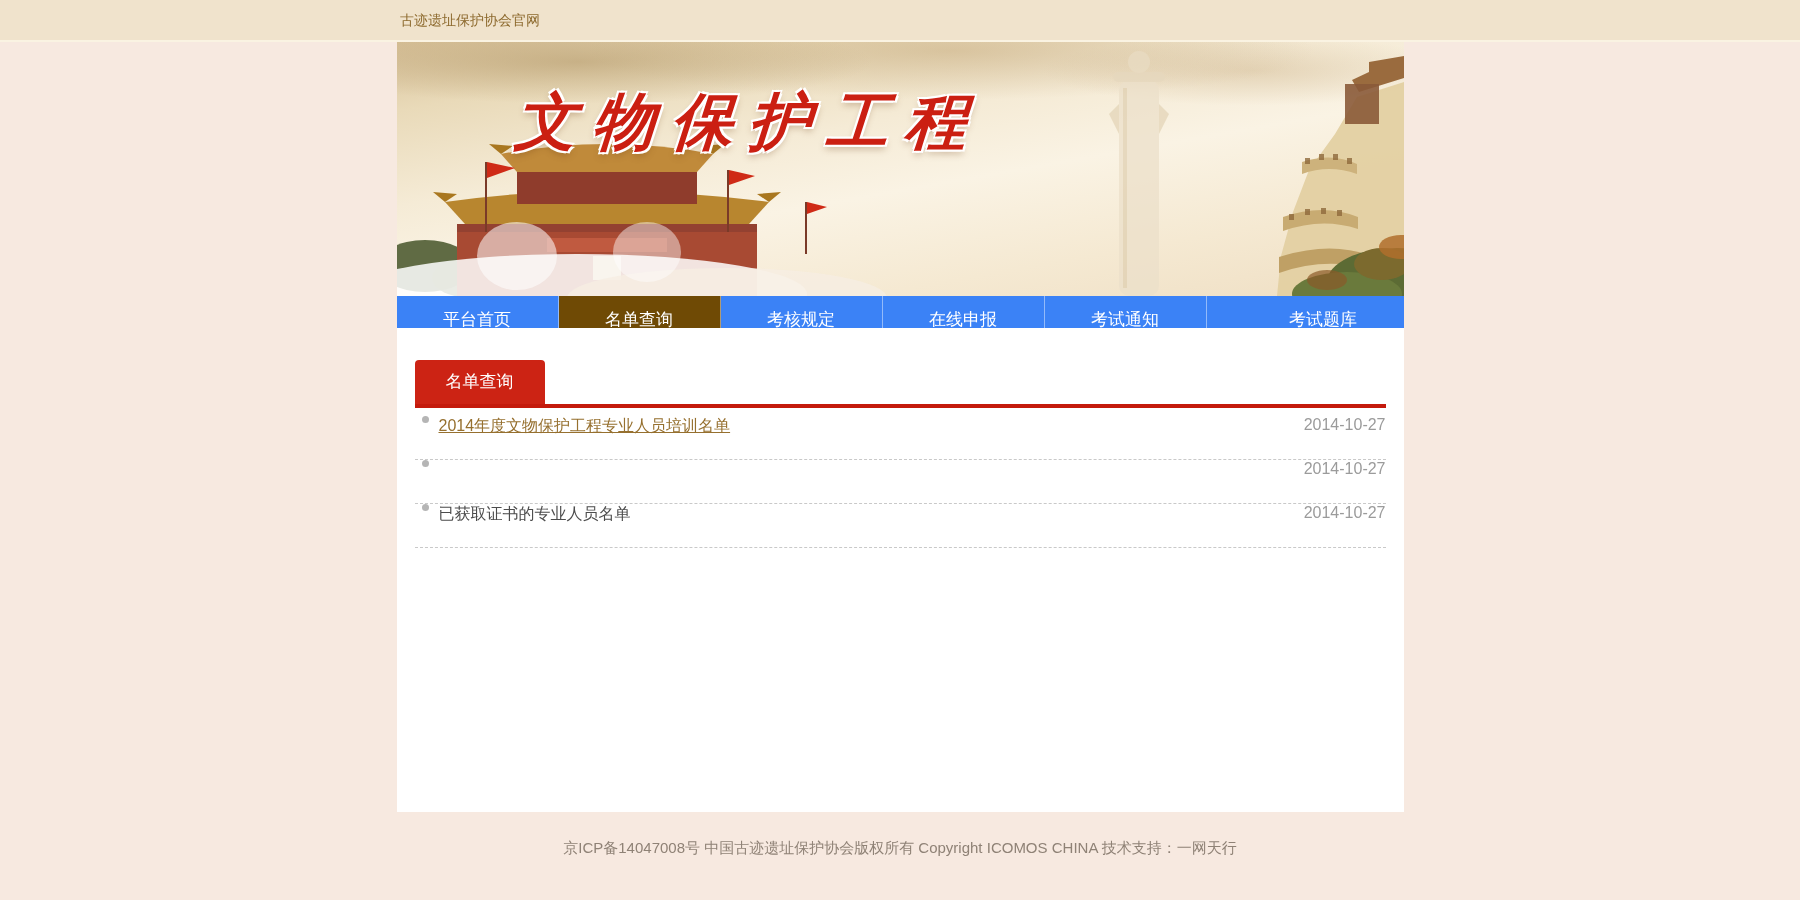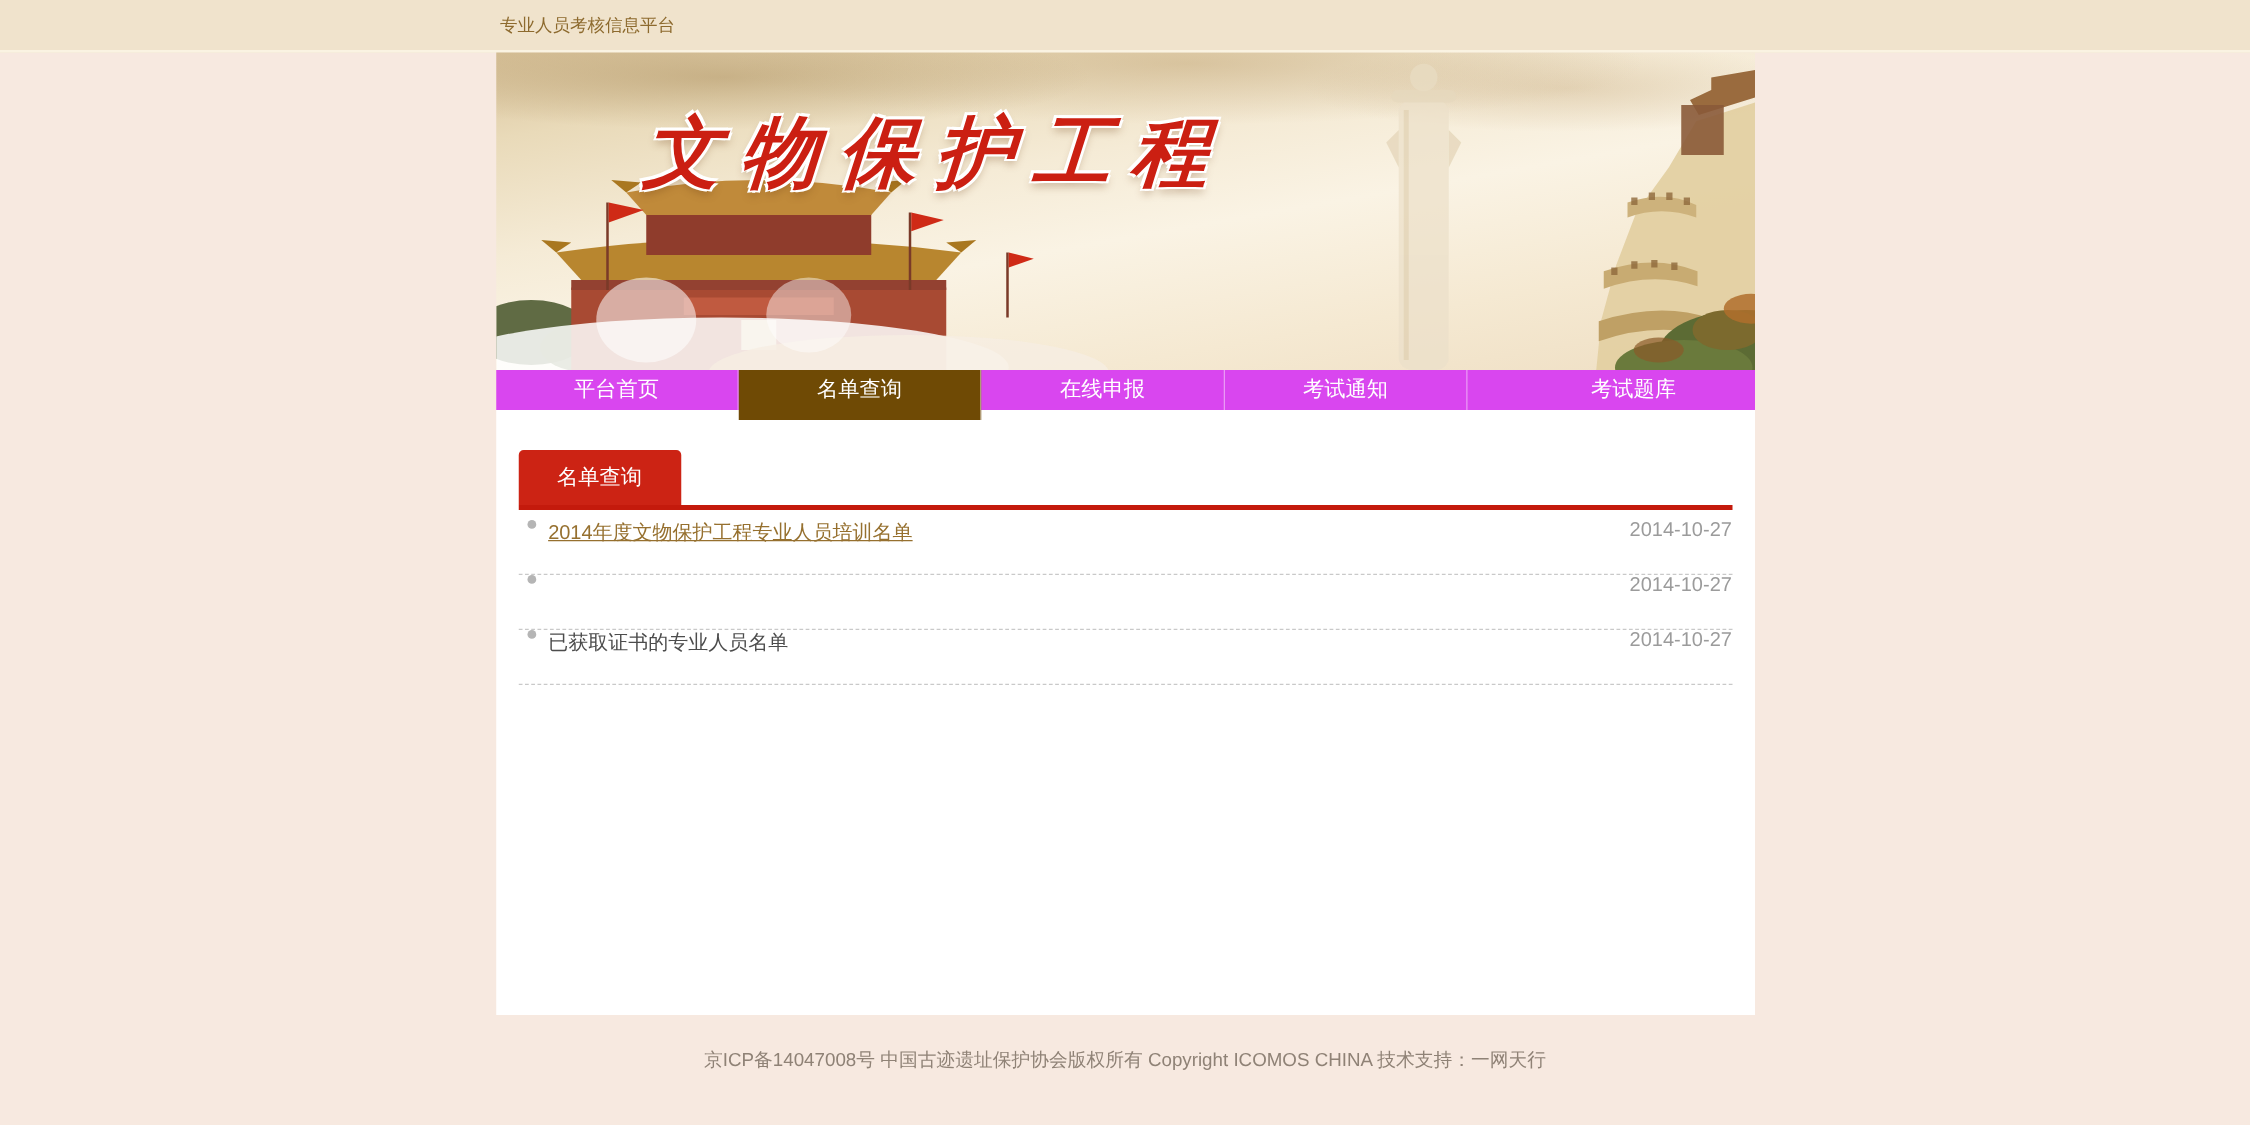--- a/index.html
+++ b/index.html
@@ -62,22 +62,21 @@
     color: #cd2b1a;
     text-shadow:
       -2px -2px 0 #fff, 2px -2px 0 #fff, -2px 2px 0 #fff, 2px 2px 0 #fff,
       0 4px 6px rgba(120,60,20,.30);
     white-space: nowrap;
   }
   
   .nav {
     display: flex;
     width: 1007px; height: 32px;
-    background: #d946ef;
-    align-items: center;
+    background: #3b82f6;
   }
   .nav-item {
     flex: 1;
     line-height: 48px;
     text-align: center;
     color: #ffffff;
     font-size: 17px;
     cursor: pointer;
     border-right: 1px solid rgba(255,255,255,.45);
     box-sizing: border-box;
@@ -137,21 +136,21 @@
     padding-top: 27px;
     text-align: center;
     font-size: 15px;
     color: #8f8276;
   }
 </style>
 </head>
 <body>
 
 <div class="topbar">
-  <a class="topbar-link">专业人员考核信息平台</a>
+  <a class="topbar-link">古迹遗址保护协会官网</a>
 </div>
 
 <div class="page-col">
 
   <div class="banner">
     <div class="banner-clouds"></div>
 
     <svg class="banner-art" width="1007" height="254" viewBox="0 0 1007 254">
 
       <g opacity="0.75">
@@ -226,20 +225,21 @@
         <ellipse cx="250" cy="210" rx="34" ry="30" fill="#ffffff" opacity="0.45"></ellipse>
       </g>
     </svg>
 
     <div class="banner-title">文物保护工程</div>
   </div>
 
   <div class="nav">
     <div class="nav-item">平台首页</div>
     <div class="nav-item active">名单查询</div>
+    <div class="nav-item">考核规定</div>
     <div class="nav-item">在线申报</div>
     <div class="nav-item">考试通知</div>
     <div class="nav-item">考试题库</div>
   </div>
 
   <div class="main">
     <div class="section-tab">名单查询</div>
     <div class="section-rule"></div>
 
     <div class="news-list">

